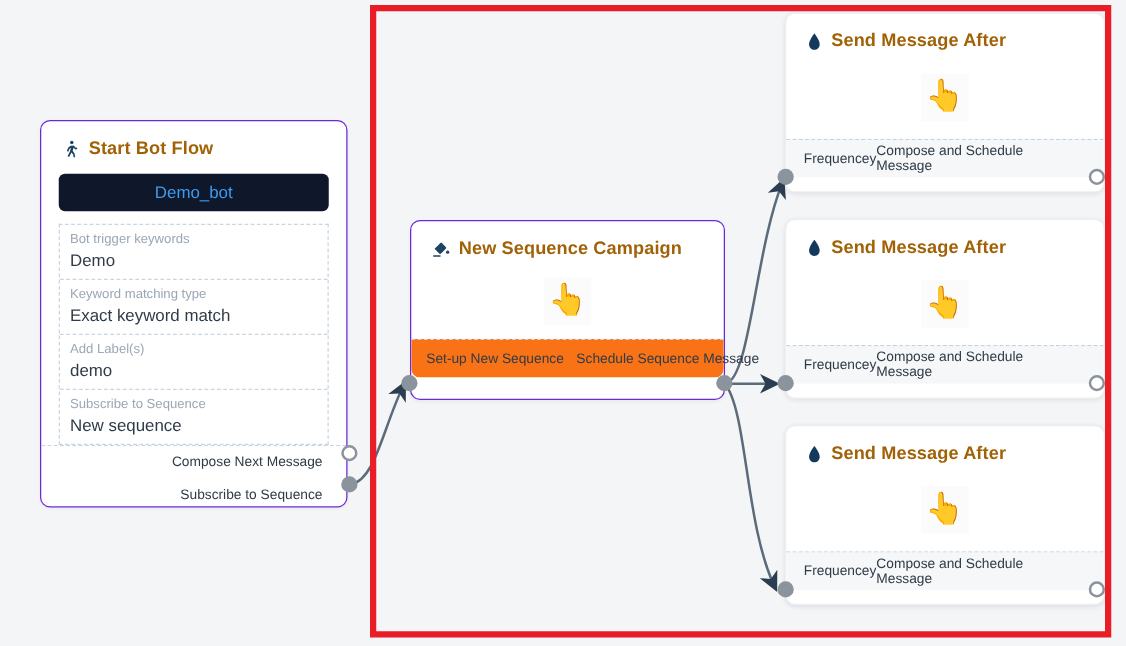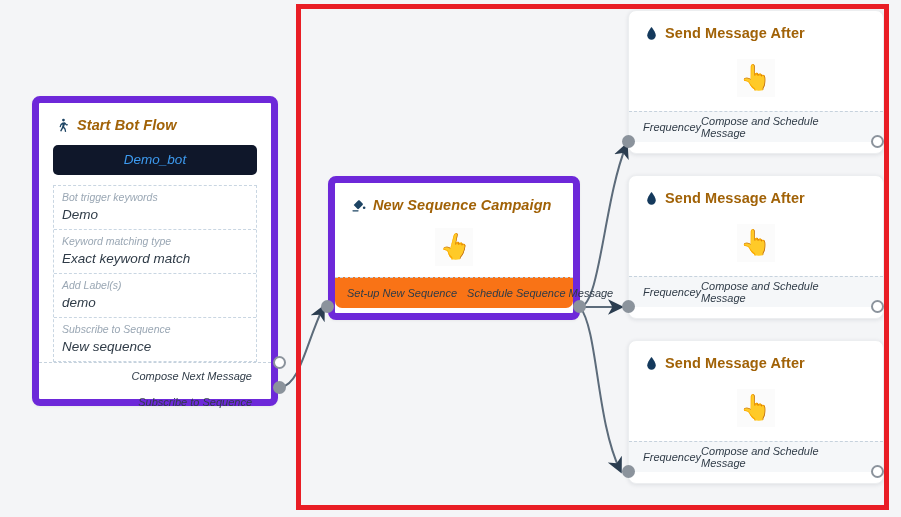--- a/index.html
+++ b/index.html
@@ -44,24 +44,23 @@
   }
 
   
   .node {
     position: absolute;
     box-sizing: border-box;
     background: #ffffff;
     z-index: 10;
   }
   .node-selected {
-    border: 7px solid #6d28d9;
+    border: 1px solid #6d28d9;
     border-radius: 8px;
     box-shadow: 0 1px 3px rgba(0,0,0,.05);
-    font-style: italic;
   }
   .node-plain {
     border: 1px solid #eceef0;
     border-radius: 8px;
     box-shadow: 0 1px 4px rgba(20,30,50,.10);
   }
 
   .node-title {
     display: flex;
     align-items: center;
@@ -168,21 +167,20 @@
   }
   .card-footer {
     border-top: 1px dashed #c6d2dd;
     background: #f5f7f9;
     border-bottom-left-radius: 7px;
     border-bottom-right-radius: 7px;
     display: flex;
     align-items: center;
     height: 30px;
     padding: 0 14px;
-    font-style: italic;
   }
   .card-footer .left-lbl { font-size: 11px; color: #2f3b47; }
   .card-footer .right-lbl { font-size: 11px; color: #2f3b47; margin-left: auto; padding-right: 6px; }
 
   
   .seq-footer {
     border-top: 1px dashed #c6d2dd;
     background: #f97316;
     border-bottom-left-radius: 7px;
     border-bottom-right-radius: 7px;

